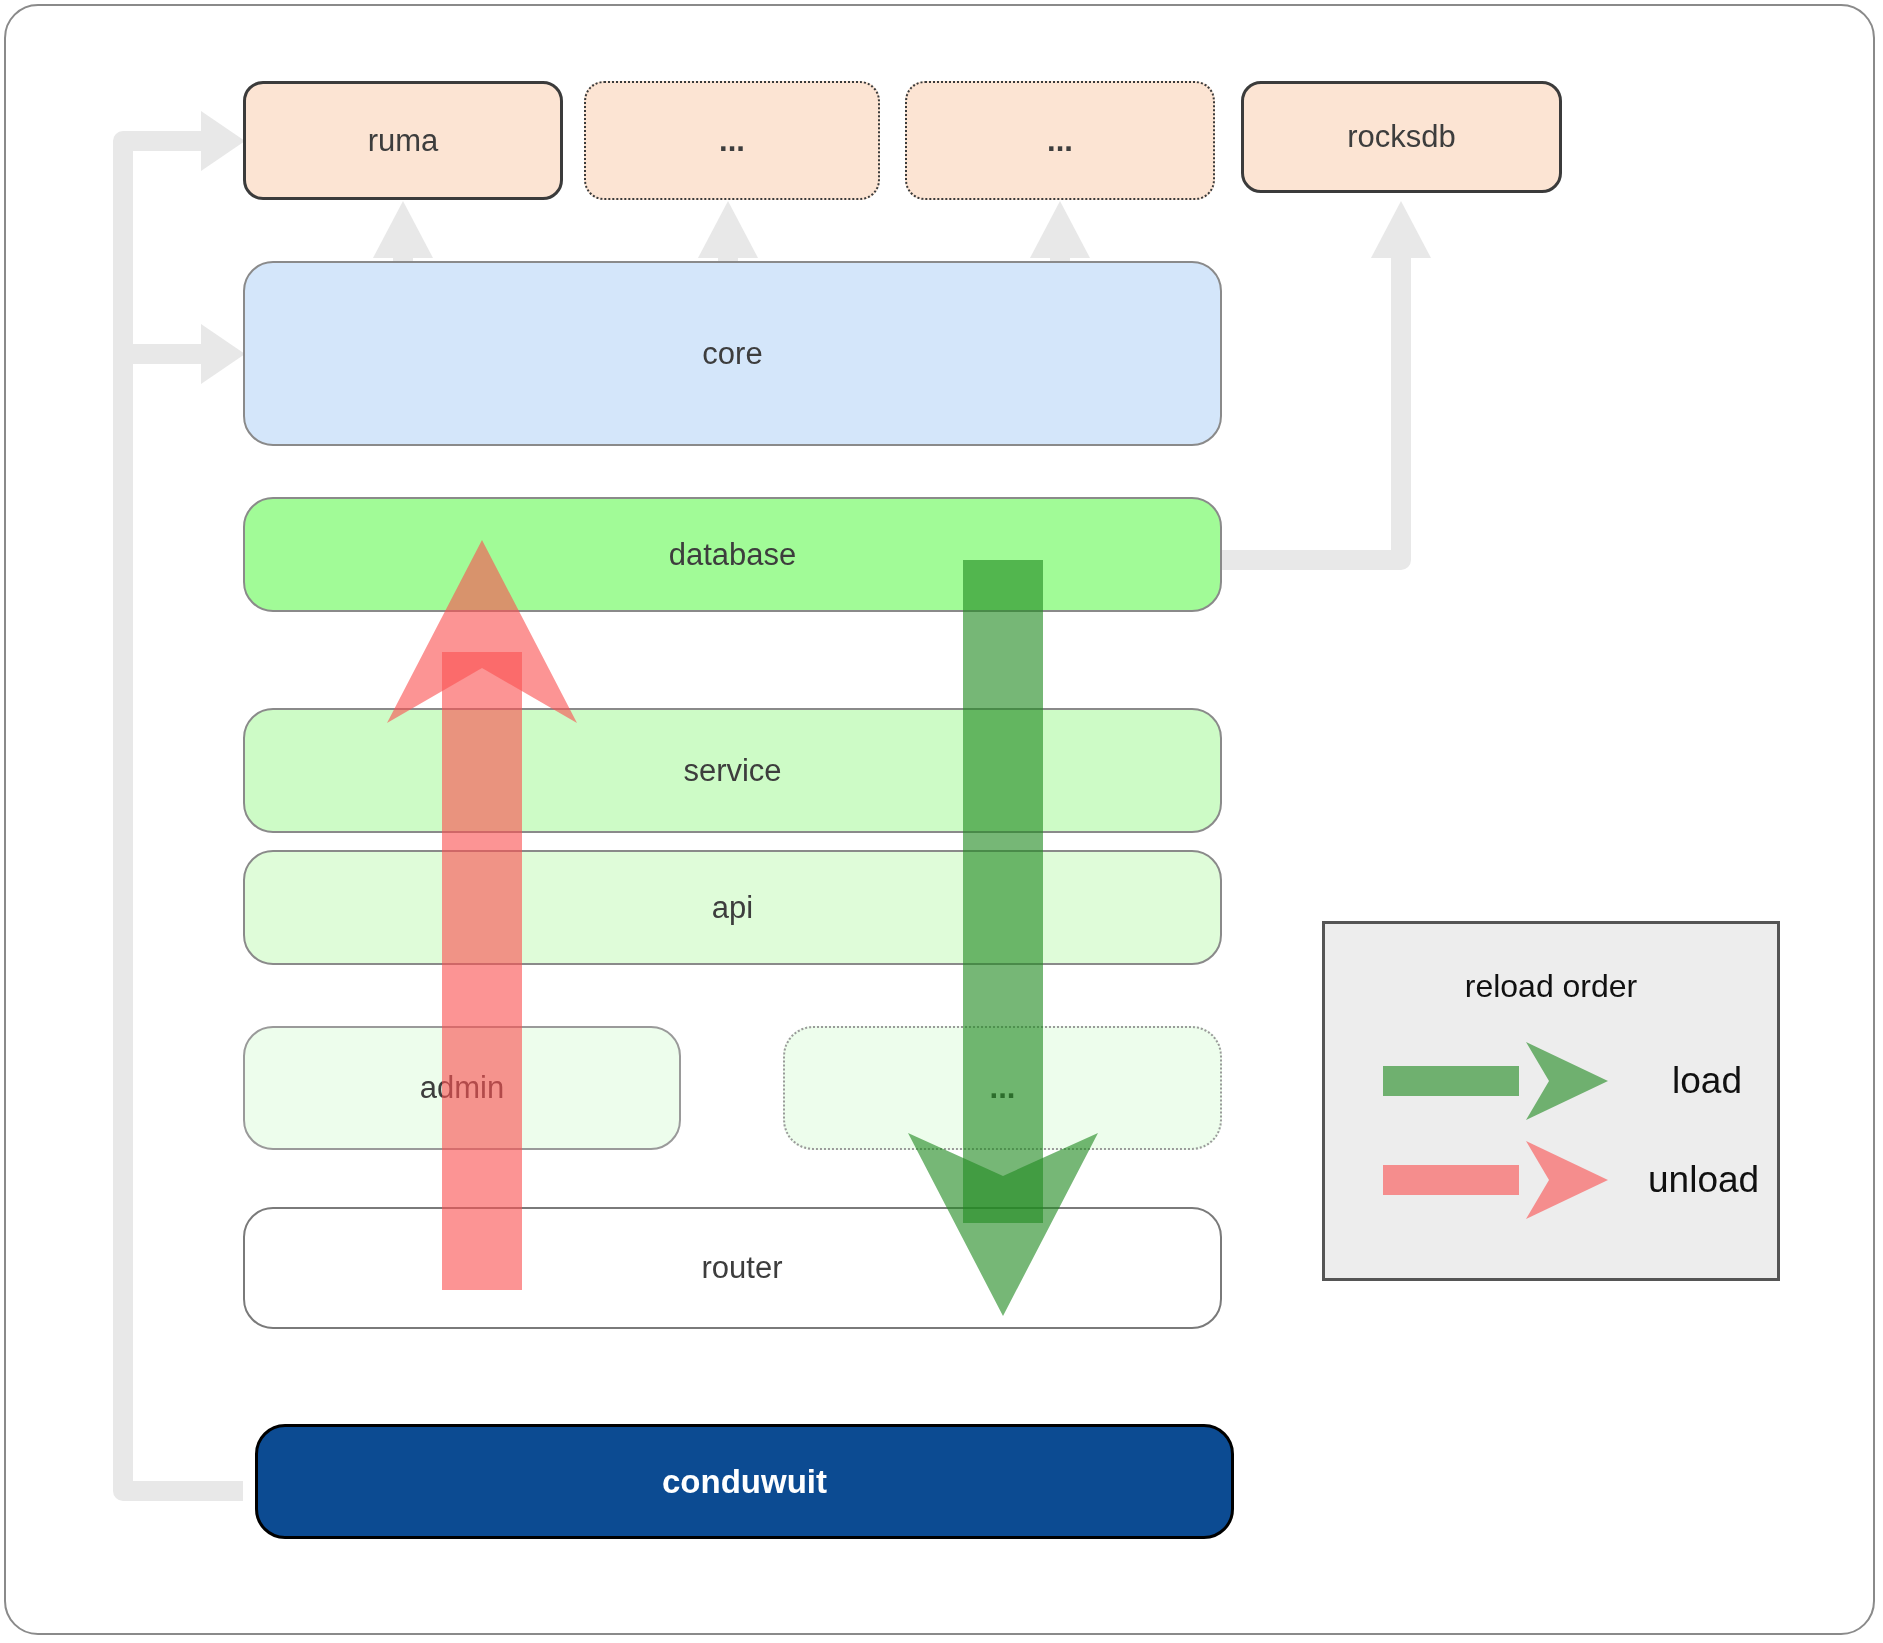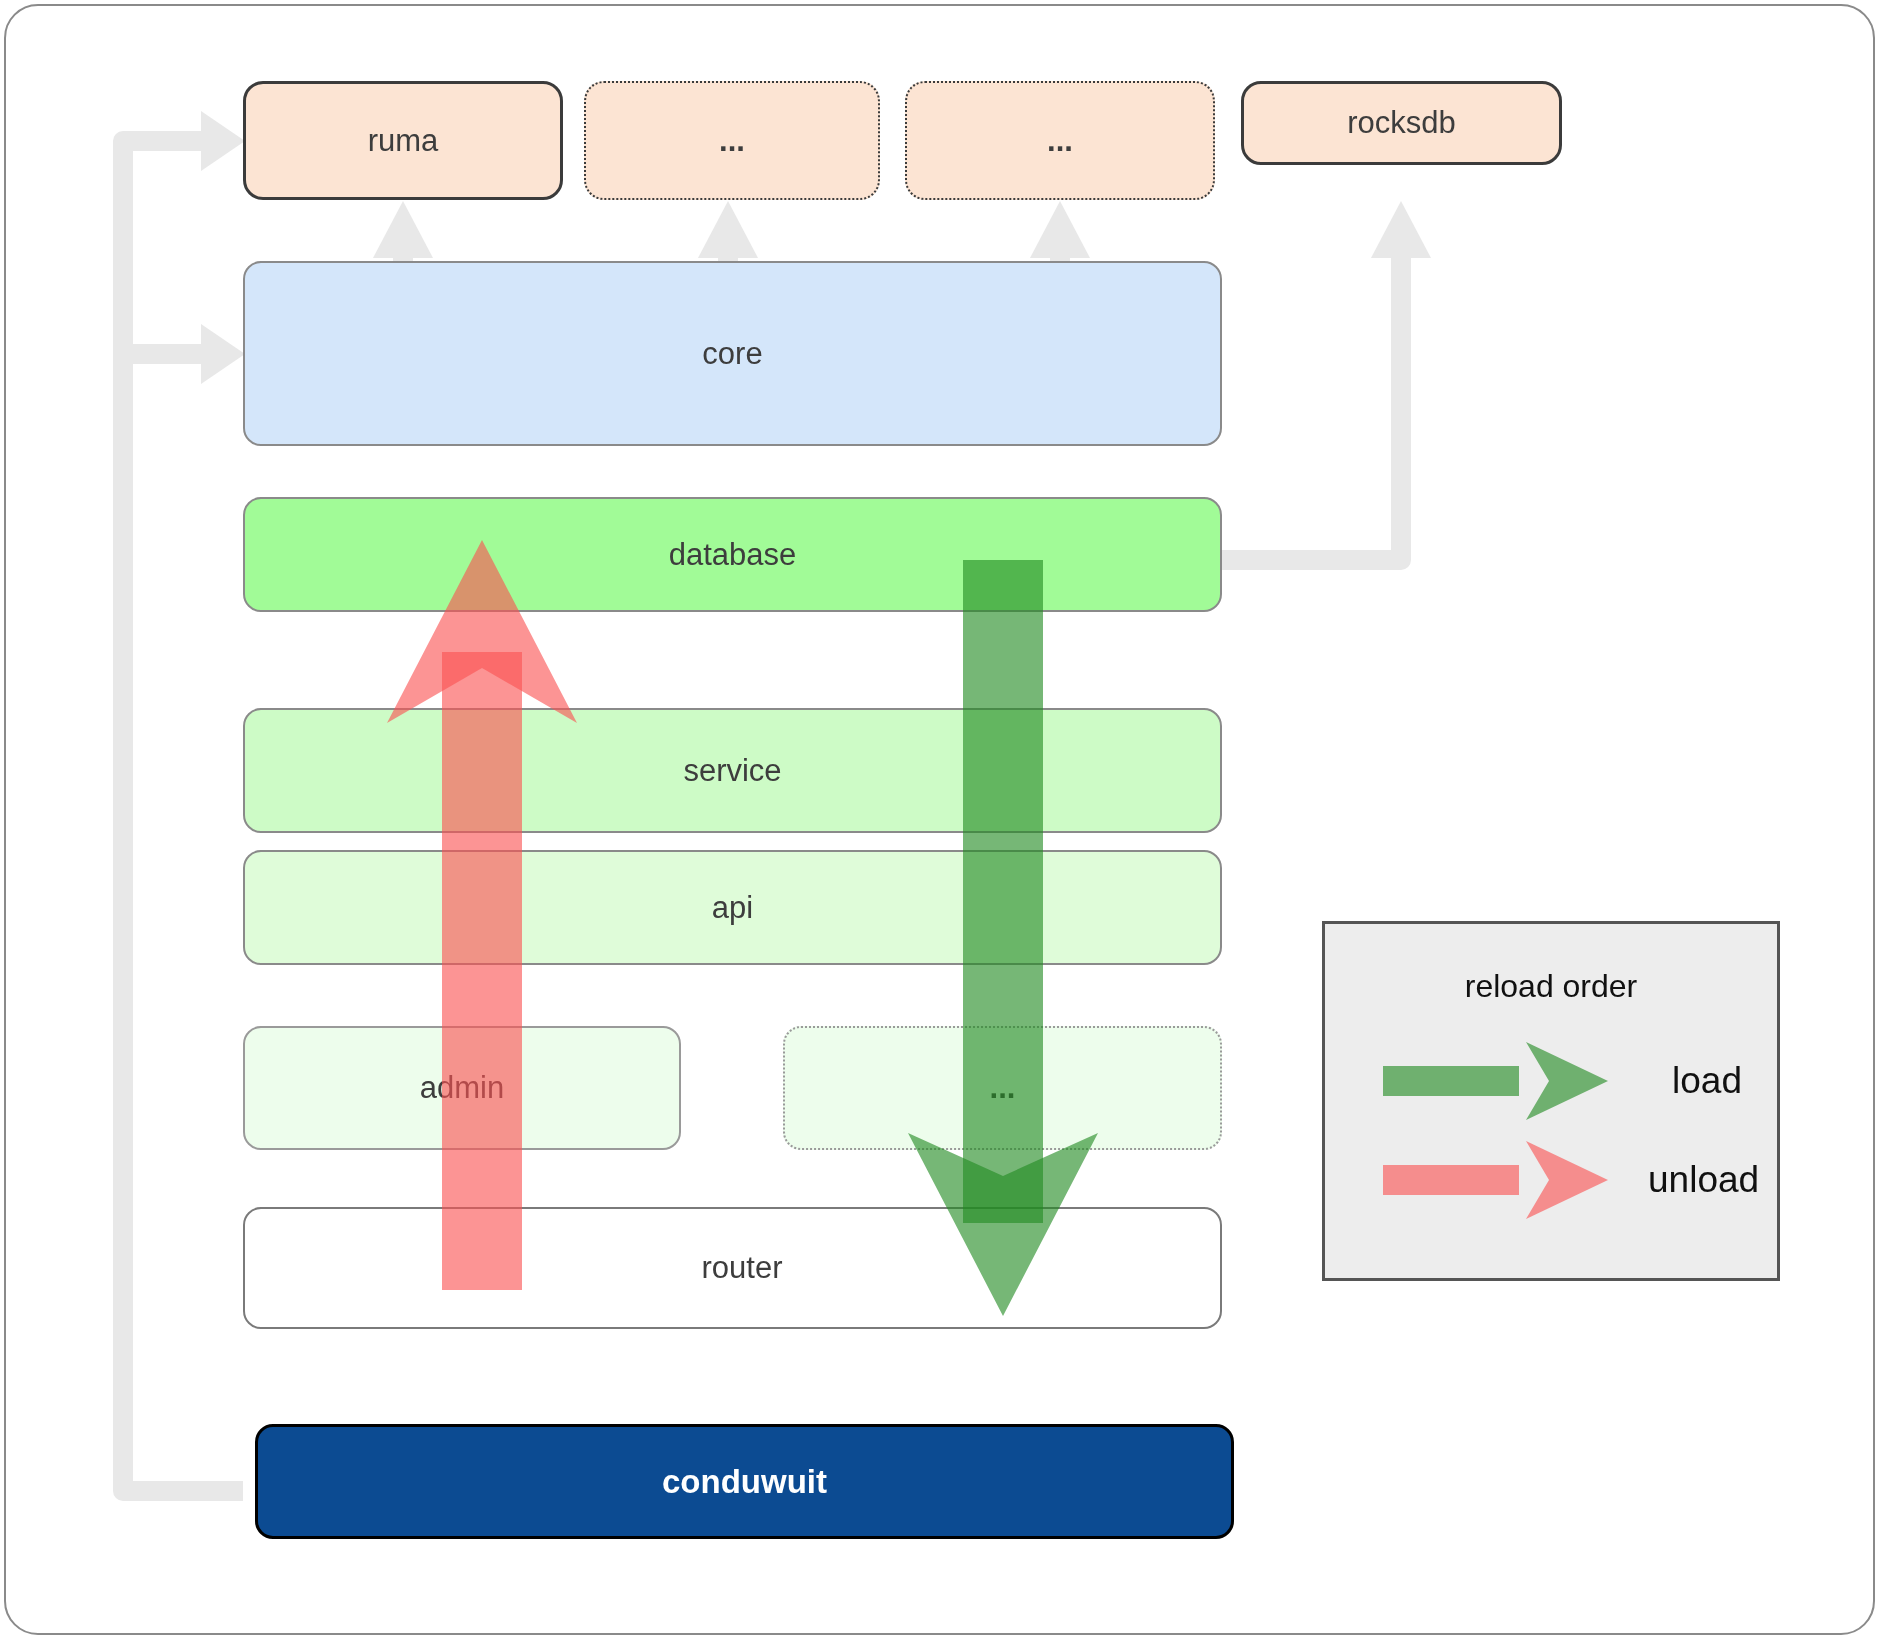--- a/index.html
+++ b/index.html
@@ -3,38 +3,38 @@
 <meta charset="utf-8">
 <style>
   html,body{margin:0;padding:0;background:#ffffff;}
   body{width:1883px;height:1643px;position:relative;overflow:hidden;
        font-family:"Liberation Sans", sans-serif;}
   #frame{position:absolute;left:4px;top:4px;width:1871px;height:1631px;
          border:2px solid #8a8a8a;border-radius:34px;box-sizing:border-box;z-index:0;}
   svg.layer{position:absolute;left:0;top:0;width:1883px;height:1643px;}
   #gray-layer{z-index:1;}
   #color-layer{z-index:4;}
-  .box{position:absolute;box-sizing:border-box;border-radius:18px;
+  .box{position:absolute;box-sizing:border-box;border-radius:30px;
        display:flex;align-items:center;justify-content:center;
        font-size:31px;color:#3d3d3d;z-index:2;background:#ffffff;}
   .peach{background:#fce4d3;border:3px solid #3b3b3b;border-radius:20px;}
   .peach-dotted{background:#fce4d3;border:2px dotted #3b3b3b;border-radius:20px;font-weight:bold;}
   #box-core{left:243px;top:261px;width:979px;height:185px;background:#d4e6fa;border:2px solid #8a8a8a;}
   #box-database{left:243px;top:497px;width:979px;height:115px;background:#a1fb97;border:2px solid #8a8a8a;}
   #box-service{left:243px;top:708px;width:979px;height:125px;background:#cdfbc6;border:2px solid #8a8a8a;}
   #box-api{left:243px;top:850px;width:979px;height:115px;background:#dffcd9;border:2px solid #8a8a8a;}
   #box-admin{left:243px;top:1026px;width:438px;height:124px;background:#edfdec;border:2px solid #9a9a9a;}
   #box-admin-ellipsis{left:783px;top:1026px;width:439px;height:124px;background:#edfdec;border:2px dotted #9a9a9a;font-weight:bold;}
   #box-router{left:243px;top:1207px;width:979px;height:122px;background:#ffffff;border:2px solid #7a7a7a;padding-left:19px;}
   #box-conduwuit{left:243px;top:1424px;width:979px;height:115px;background:#0c4b92;border:3px solid #000000;
                  color:#ffffff;font-size:33px;font-weight:600;margin-left:12px;}
   #box-ruma{left:243px;top:81px;width:320px;height:119px;}
   #box-ellipsis-1{left:584px;top:81px;width:296px;height:119px;}
   #box-ellipsis-2{left:905px;top:81px;width:310px;height:119px;}
-  #box-rocksdb{left:1241px;top:81px;width:321px;height:84px;}
+  #box-rocksdb{left:1241px;top:81px;width:321px;height:112px;}
   #legend-box{position:absolute;left:1322px;top:921px;width:458px;height:360px;
               background:#ededed;border:3px solid #555555;box-sizing:border-box;z-index:2;}
   #legend-title{position:absolute;left:1322px;top:968px;width:458px;text-align:center;
                 font-size:32px;color:#111111;z-index:3;}
   .legend-label{position:absolute;font-size:37px;color:#111111;z-index:3;height:50px;line-height:50px;}
   #legend-load-label{left:1648px;top:1056px;margin-left:24px;}
   #legend-unload-label{left:1648px;top:1155px;}
 </style>
 </head>
 <body>

